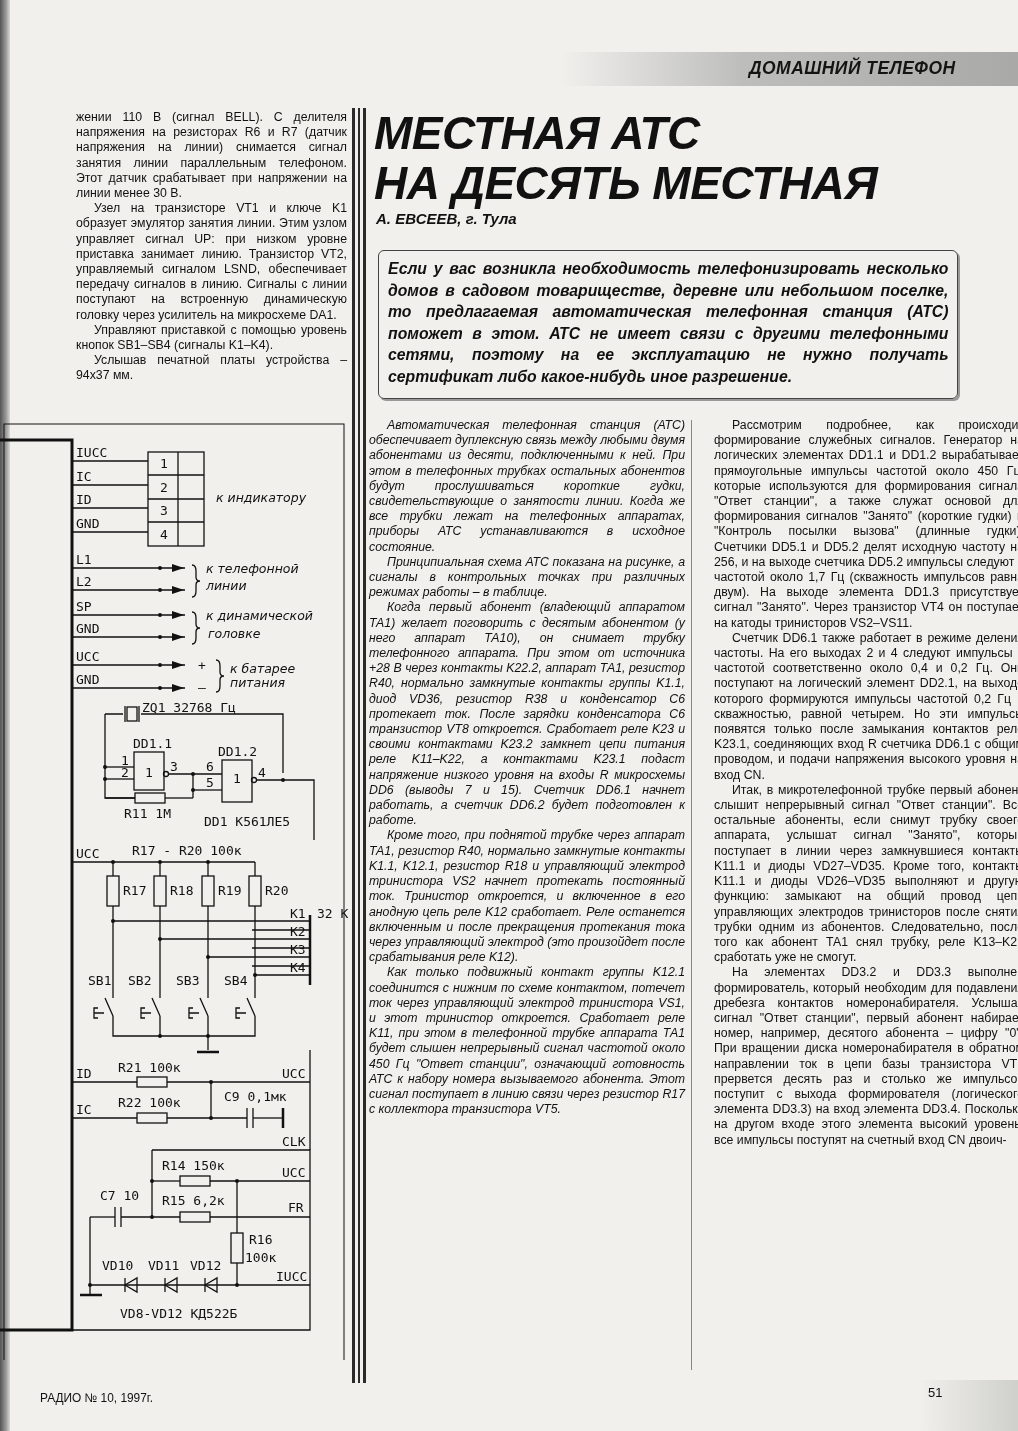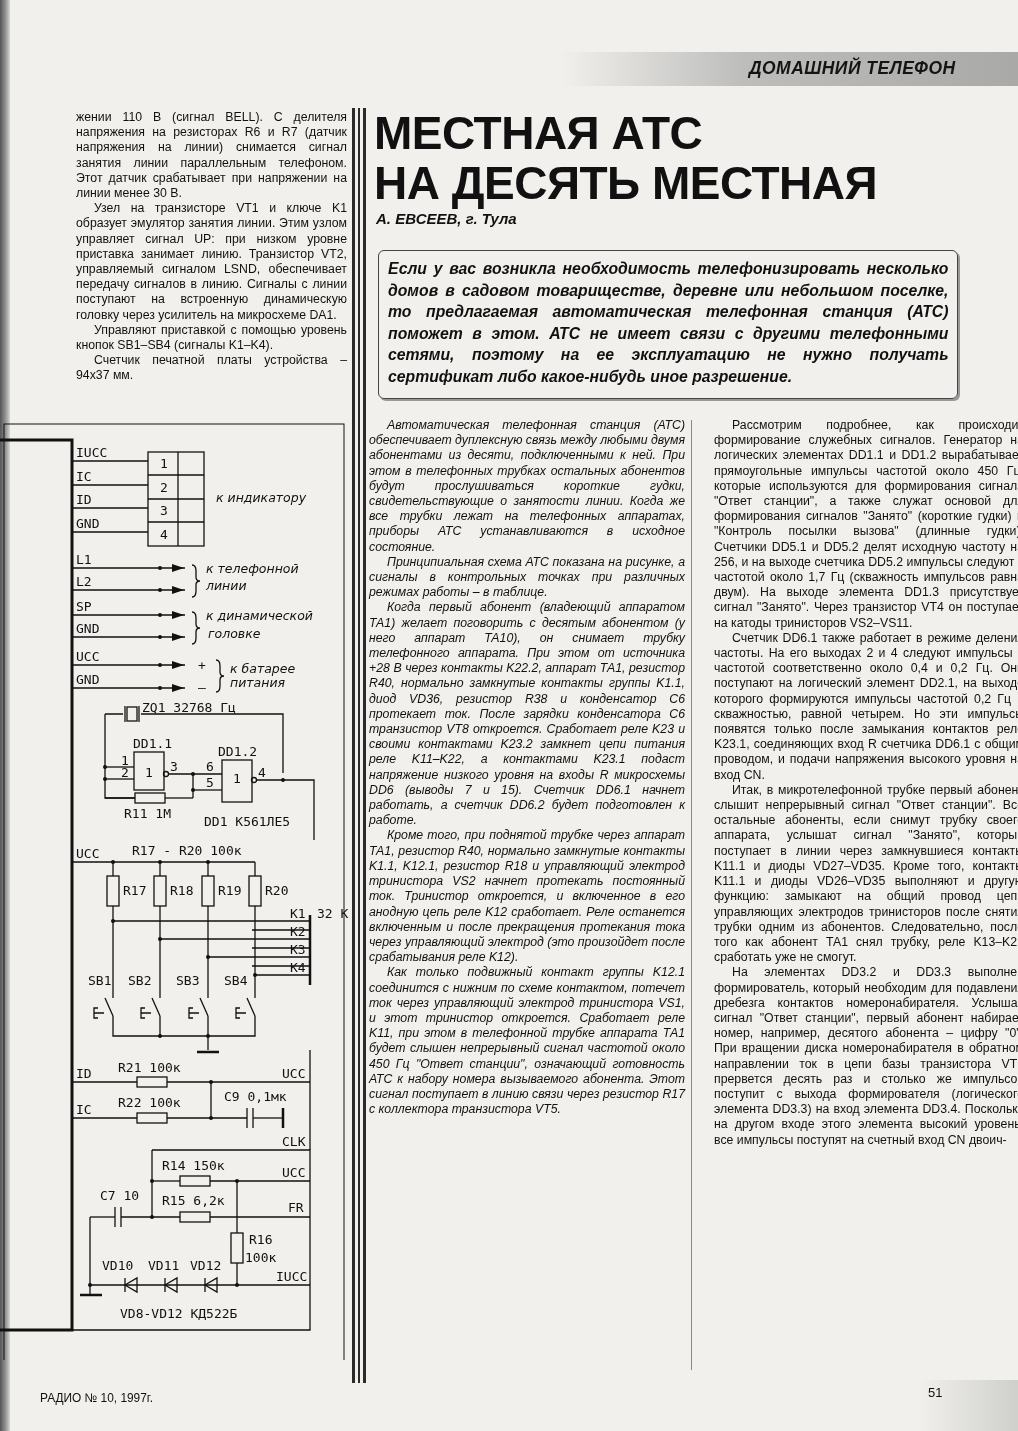--- a/index.html
+++ b/index.html
@@ -11,21 +11,21 @@
                  background:linear-gradient(to right, rgba(200,200,198,0), #bdbdbb 40%, #a9a9a7); }
   .header-title { position:absolute; right:62px; top:57px; font-weight:bold; font-style:italic;
                   font-size:19px; letter-spacing:0.5px; color:#141414; transform:scaleX(0.92);
                   transform-origin:right center; }
   .col { position:absolute; font-size:12.3px; line-height:15.2px; text-align:justify; }
   .col p { margin:0; text-indent:18px; }
   .col p.noindent { text-indent:0; }
   #left-col { left:76px; top:110px; width:271px; }
   .divider { position:absolute; background:#2a2a2a; }
   #title { position:absolute; left:374px; top:108px; font-size:46px; line-height:50px;
-           font-weight:bold; letter-spacing:-0.5px; margin:0; }
+           font-weight:bold; letter-spacing:-0.5px; margin:0;font-style:italic; }
   #author { position:absolute; left:376px; top:210px; font-size:15px; font-weight:bold; font-style:italic;text-align:right; }
   #lead-box { position:absolute; left:378px; top:250px; width:578px; height:147px;
               border:1.5px solid #444; border-radius:6px; box-shadow:2px 2px 0 #999; }
   #lead-text { position:absolute; left:388px; top:258px; width:560px; font-size:16.6px;
                line-height:21.6px; font-style:italic; font-weight:bold; text-align:justify;
                transform:scaleX(0.95); transform-origin:left top; width:590px; }
   #mid-col { left:369px; top:418px; width:316px;font-style:italic; }
   #right-col { left:698px; top:418px; width:310px;margin-left:16px; }
   .footer-left { position:absolute; left:40px; top:1391px; font-size:12.5px; transform:scaleX(0.95);
                  transform-origin:left top; }
@@ -40,21 +40,21 @@
 <body>
 
 <div class="binding"></div>
 <div class="header-band"></div>
 <div class="header-title">ДОМАШНИЙ ТЕЛЕФОН</div>
 
 <div class="col" id="left-col">
   <p class="noindent">жении 110 В (сигнал BELL). С делителя напряжения на резисторах R6 и R7 (датчик напряжения на линии) снимается сигнал занятия линии параллельным телефоном. Этот датчик срабатывает при напряжении на линии менее 30 В.</p>
   <p>Узел на транзисторе VT1 и ключе K1 образует эмулятор занятия линии. Этим узлом управляет сигнал UP: при низком уровне приставка занимает линию. Транзистор VT2, управляемый сигналом LSND, обеспечивает передачу сигналов в линию. Сигналы с линии поступают на встроенную динамическую головку через усилитель на микросхеме DA1.</p>
   <p>Управляют приставкой с помощью уровень кнопок SB1–SB4 (сигналы K1–K4).</p>
-  <p>Счетчик печатной платы устройства – 94х37 мм.</p>
+  <p>Услышав печатной платы устройства – 94х37 мм.</p>
 </div>
 
 <div class="divider" style="left:352px;top:108px;width:3px;height:1275px;"></div>
 <div class="divider" style="left:358px;top:108px;width:1.5px;height:1275px;"></div>
 <div class="divider" style="left:363px;top:108px;width:3px;height:1275px;"></div>
 <div class="divider" style="left:691px;top:420px;width:1px;height:950px;background:#888;"></div>
 
 <h1 id="title">
   <span>МЕСТНАЯ АТС</span><br>
   <span>НА ДЕСЯТЬ МЕСТНАЯ</span>

